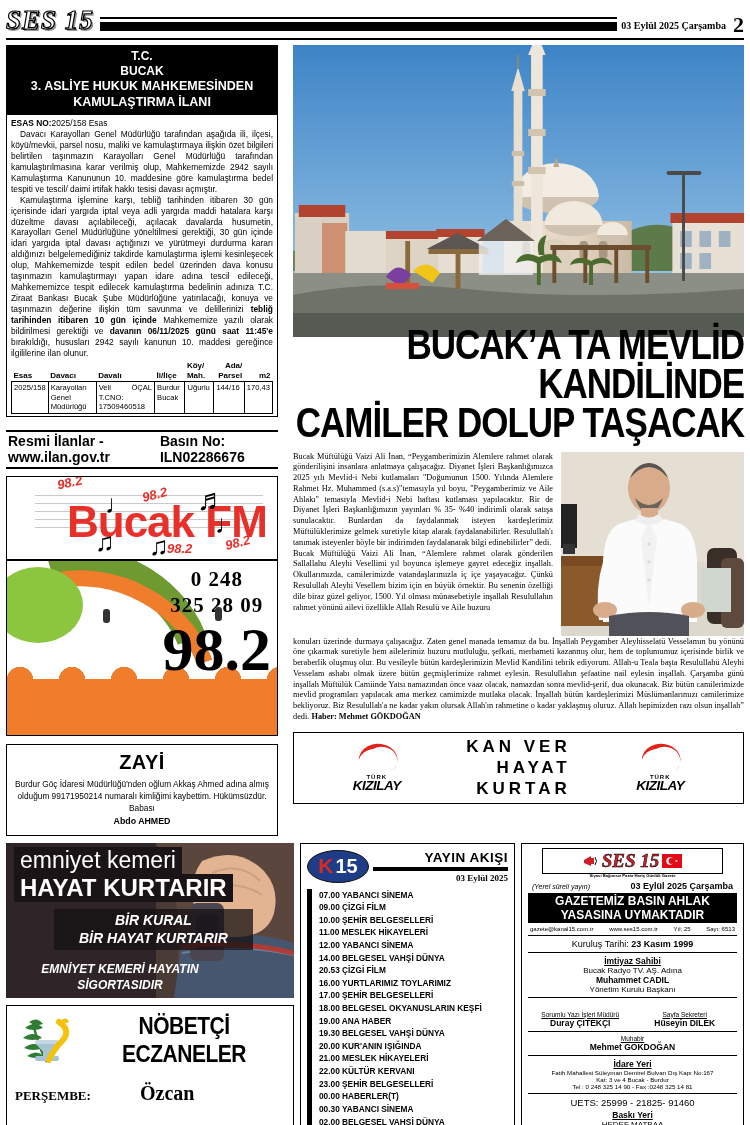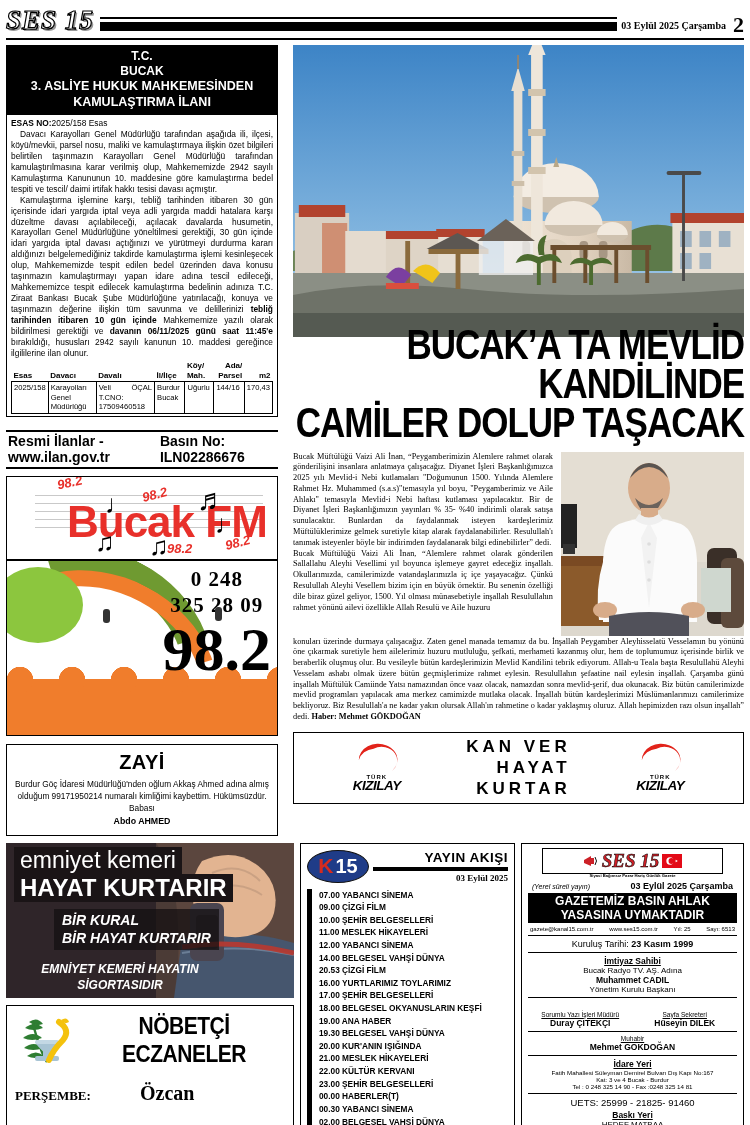--- a/index.html
+++ b/index.html
@@ -133,21 +133,21 @@
 
   
   .bottom-grid { display:flex; gap:6px; margin-top:7px; }
   .bcol1 { width:288px; flex:0 0 288px; }
   .bcol2 { width:215px; flex:0 0 215px; }
   .bcol3 { flex:1; }
 
   .belt-ad { height:155px; position:relative; overflow:hidden; border:0; background:#2a2224; }
   .belt-ad .t1 { position:absolute; left:8px; top:4px; color:#fff; font-size:23px; background:#1a1416; padding:0 6px;}
   .belt-ad .t2 { position:absolute; left:8px; top:31px; color:#fff; font-size:24px; font-weight:bold; background:#1a1416; padding:0 6px;}
-  .belt-ad .t3 { position:absolute; left:48px; top:66px; color:#fff; font-size:14px; font-weight:bold; font-style:italic; text-align:left; line-height:1.35; background:rgba(20,16,18,.75); padding:2px 8px;}
+  .belt-ad .t3 { position:absolute; left:48px; top:66px; color:#fff; font-size:14px; font-weight:bold; font-style:italic; text-align:center; line-height:1.35; background:rgba(20,16,18,.75); padding:2px 25px;}
   .belt-ad .t4 { position:absolute; left:14px; top:118px; color:#fff; font-size:12px; font-weight:bold; font-style:italic; text-align:center; line-height:1.4; width:200px;}
 
   .pharm { margin-top:7px; border:1.5px solid #000; padding:6px 8px 8px 8px; height:160px; }
   .pharm-top { display:flex; align-items:center; gap:6px; }
   .pharm-title { font-family:"Liberation Sans", sans-serif; font-weight:bold; font-size:21px; letter-spacing:-0.5px; transform:scaleY(1.15); flex:1; text-align:center;}
   .pharm-rows { margin-top:14px; font-family:"Liberation Serif", serif; }
   .pharm-row { display:flex; align-items:baseline; margin-bottom:12px;}
   .pharm-day { font-weight:bold; font-size:13px; width:125px; }
   .pharm-name { font-weight:bold; font-size:20px; }
 

